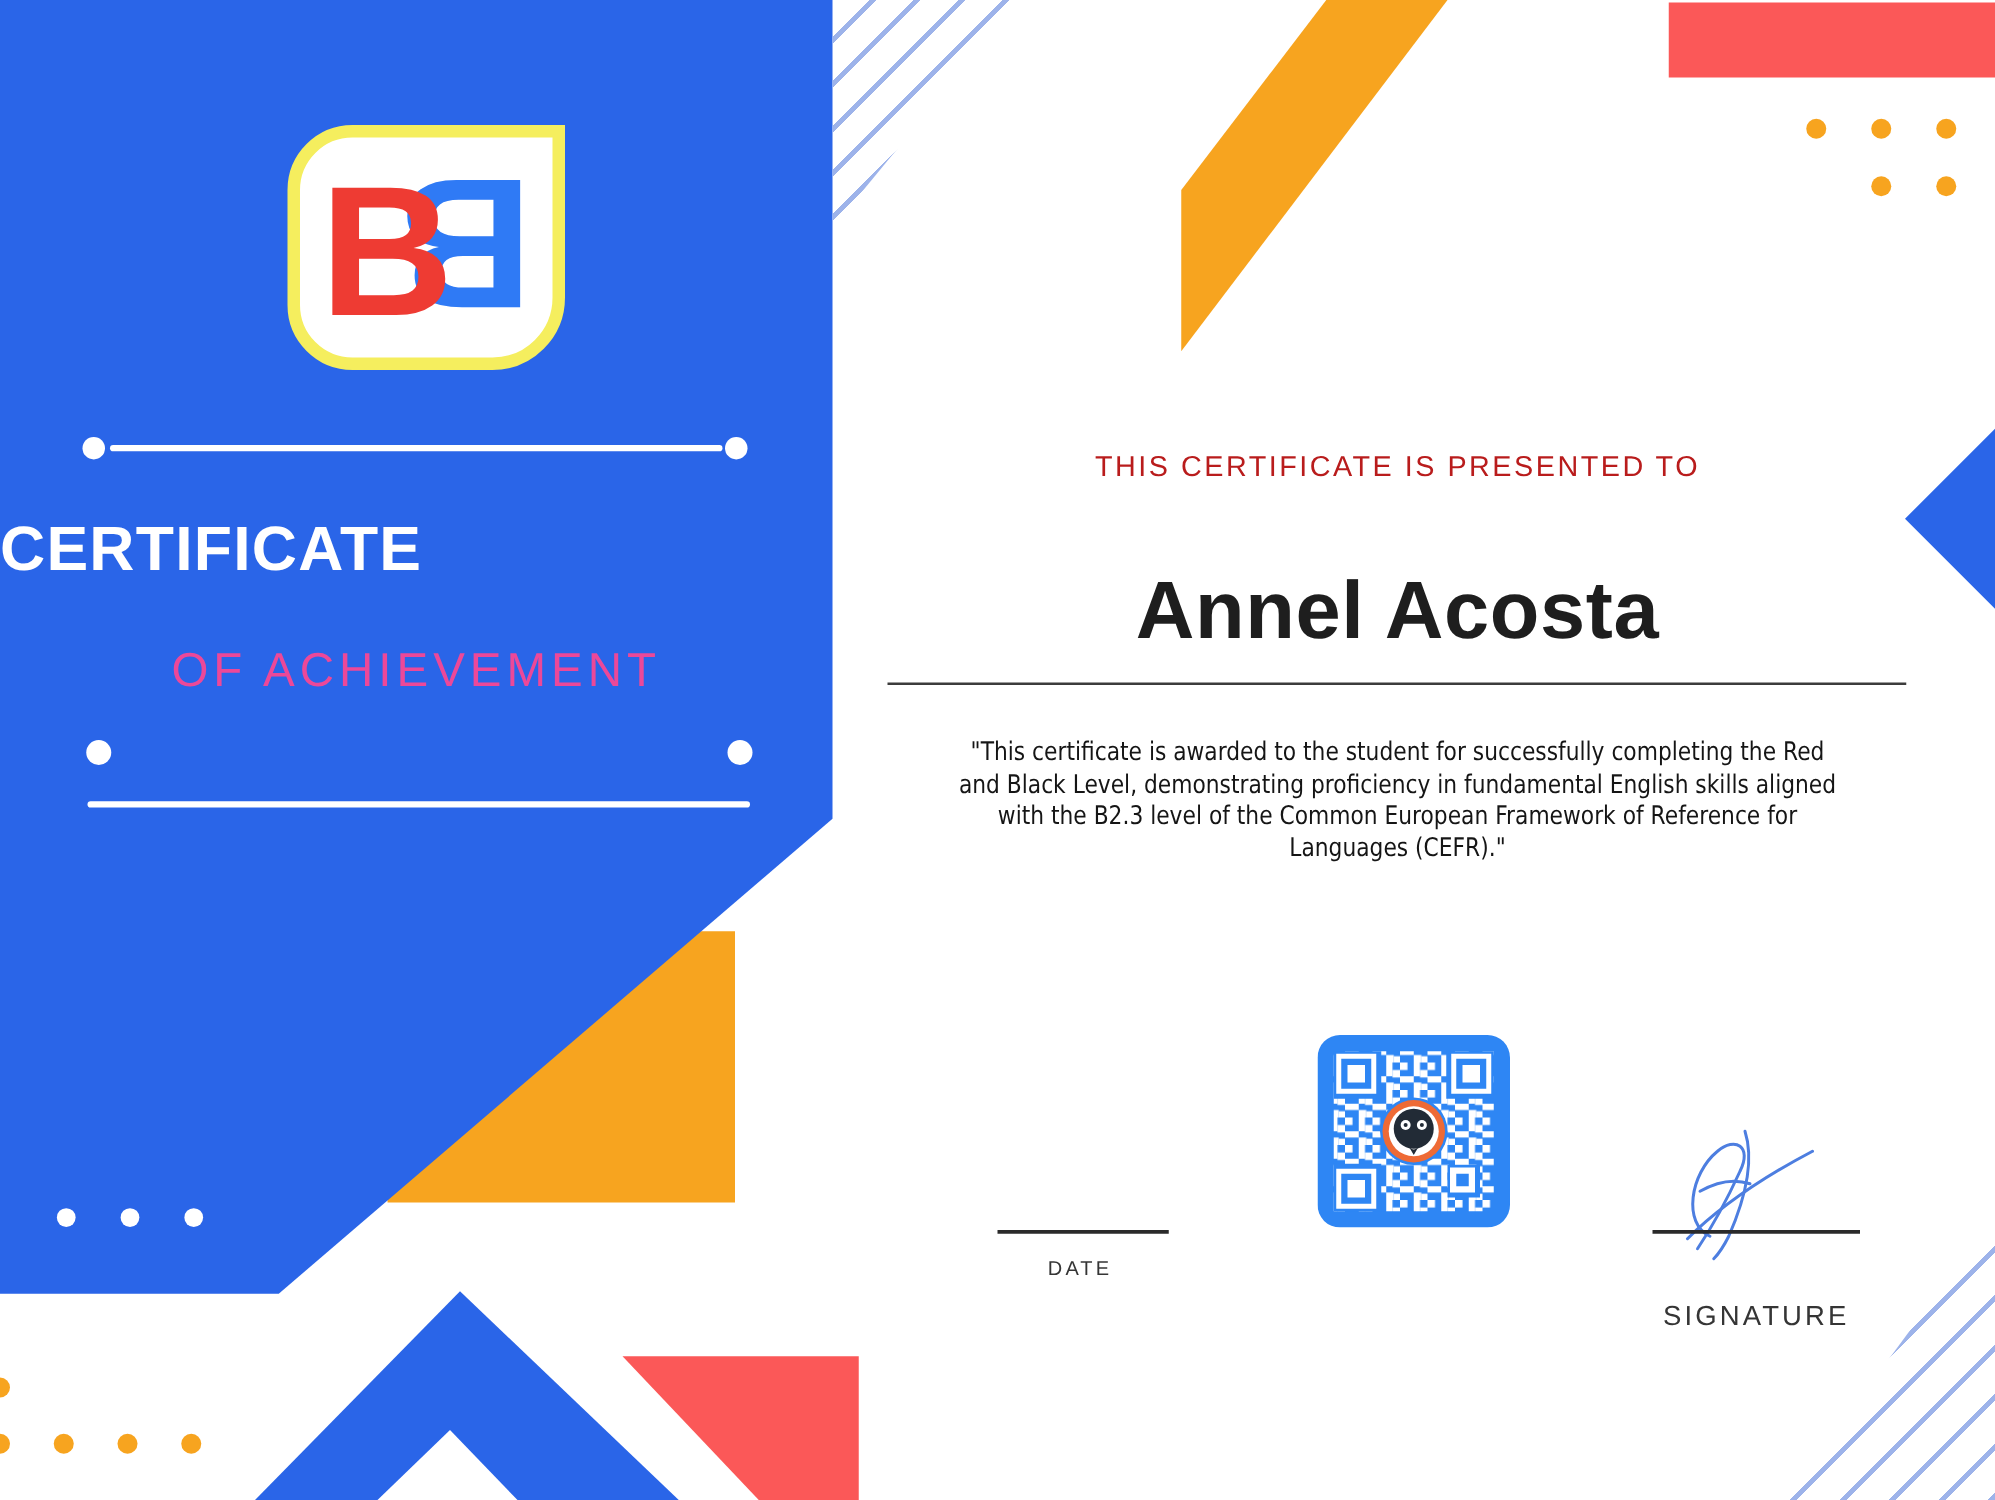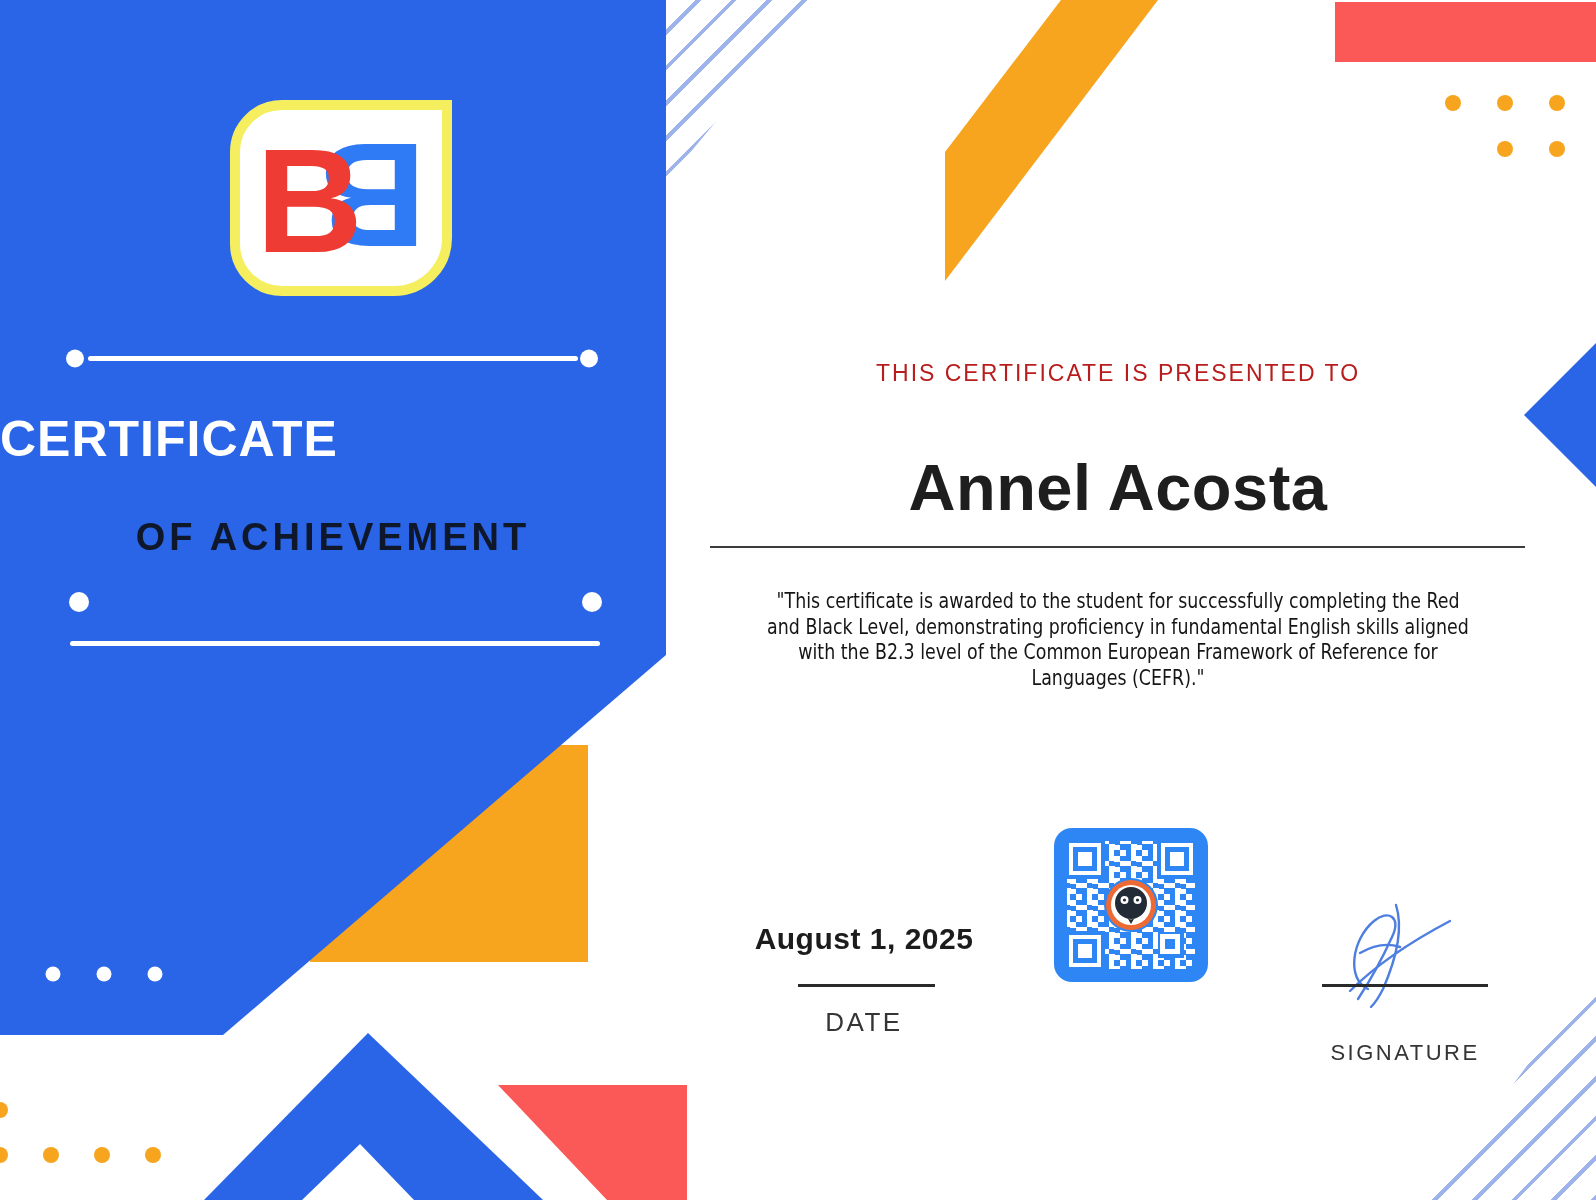--- a/index.html
+++ b/index.html
@@ -16,37 +16,37 @@
     background:repeating-linear-gradient(135deg,transparent 0 24px,#9db3ea 24px 28px);
     clip-path:polygon(100% 0,100% 100%,0 100%);}
 
   
   .logo{left:230px;top:100px;width:222px;height:196px;background:#ffffff;
     border:10px solid #f5ee5e;border-radius:52px 0 58px 52px;box-sizing:border-box;}
 
   
   .panel-title{left:0;top:410px;width:666px;color:#ffffff;
     font-size:50px;font-weight:700;letter-spacing:1px;}
-  .panel-subtitle{left:0;top:516px;width:666px;text-align:center;color:#0f172a;
-    font-size:38px;font-weight:700;letter-spacing:4px;}
+  .panel-subtitle{left:0;top:516px;width:666px;text-align:center;color:#ec4899;
+    font-size:38px;font-weight:400;letter-spacing:4px;}
 
   
   .presented{left:718px;top:360px;width:800px;text-align:center;color:#b91c1c;
     font-size:23px;font-weight:500;letter-spacing:2px;}
   .recipient{left:718px;top:450px;width:800px;text-align:center;color:#1e1e1e;
     font-size:65px;font-weight:700;letter-spacing:0.5px;}
   .name-rule{left:710px;top:546px;width:815px;height:2px;background:#3c3c3c;}
   .body-text{left:668px;top:589px;width:900px;text-align:center;color:#151515;
     font-family:"DejaVu Sans",sans-serif;font-size:20.5px;line-height:25.5px;
     transform:scaleX(0.85);transform-origin:450px 0;}
   .date-value{left:744px;top:922px;width:240px;text-align:center;color:#1c1c1c;
     font-size:30px;font-weight:700;letter-spacing:0.5px;}
   .date-rule{left:798px;top:984px;width:137px;height:2.5px;background:#2a2a2a;}
   .date-label{left:744px;top:1007px;width:240px;text-align:center;color:#353535;
-    font-size:26px;font-weight:400;letter-spacing:2.5px;}
+    font-size:16px;font-weight:400;letter-spacing:2.5px;}
   .sig-rule{left:1322px;top:984px;width:166px;height:2.5px;background:#2a2a2a;}
   .sig-label{left:1310px;top:1007px;width:190px;text-align:center;color:#353535;
     font-size:22px;font-weight:400;letter-spacing:2.5px;margin-top:33px;}
 </style>
 </head>
 <body>
 
 <div class="page">
 
   <svg class="abs" style="left:0;top:0" width="1596" height="1200" viewBox="0 0 1596 1200">
@@ -114,21 +114,20 @@
   <div class="abs recipient">Annel Acosta</div>
   <div class="abs name-rule"></div>
 
   <div class="abs body-text">
     <div>"This certificate is awarded to the student for successfully completing the Red</div>
     <div>and Black Level, demonstrating proficiency in fundamental English skills aligned</div>
     <div>with the B2.3 level of the Common European Framework of Reference for</div>
     <div>Languages (CEFR)."</div>
   </div>
 
-  <div class="abs date-value">August 1, 2025</div>
   <div class="abs date-rule"></div>
   <div class="abs date-label">DATE</div>
 
   <svg class="abs" style="left:1054px;top:828px" width="154" height="154" viewBox="0 0 154 154">
     <defs>
       <pattern id="qrp" width="22" height="22" patternUnits="userSpaceOnUse">
         <rect x="0" y="0" width="6" height="6" fill="#fff"></rect>
         <rect x="11" y="0" width="5" height="11" fill="#fff"></rect>
         <rect x="0" y="11" width="11" height="5" fill="#fff"></rect>
         <rect x="16" y="6" width="6" height="6" fill="#fff"></rect>

